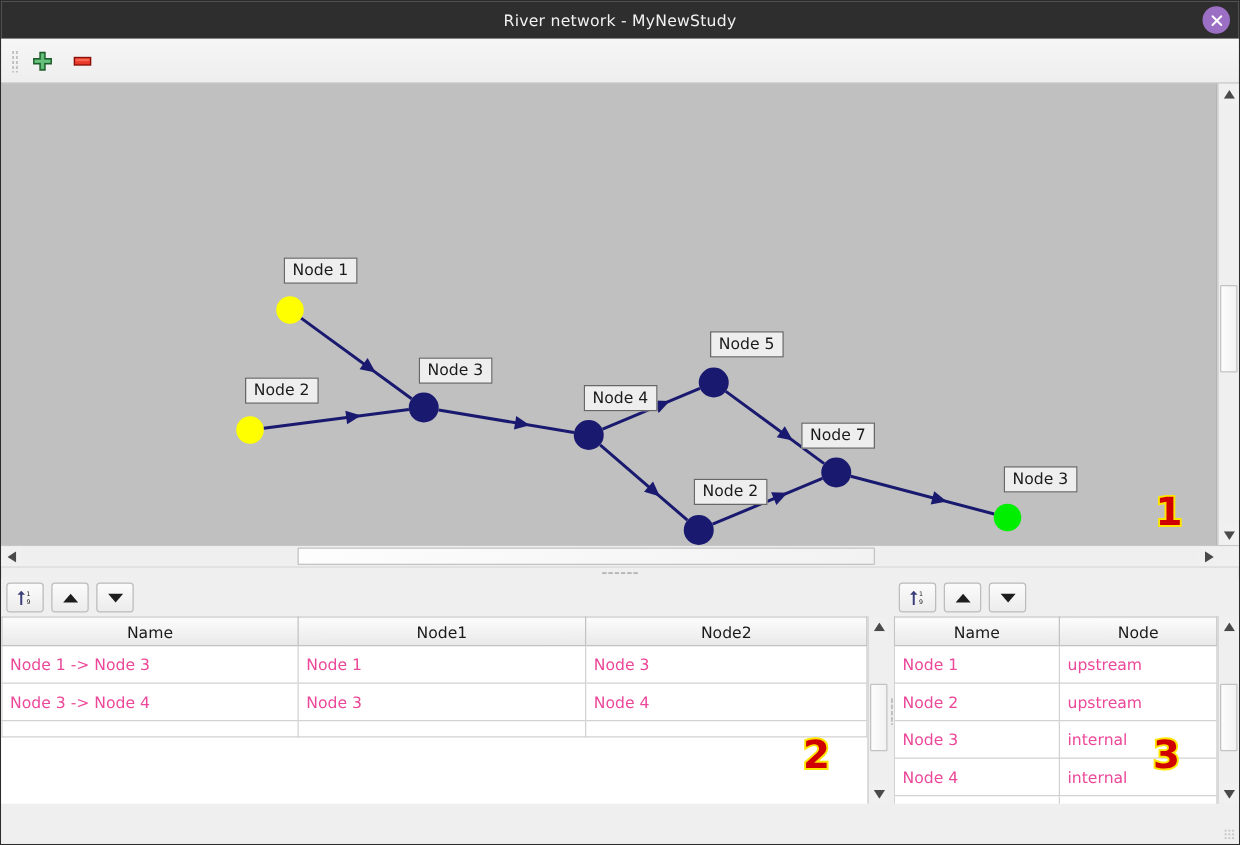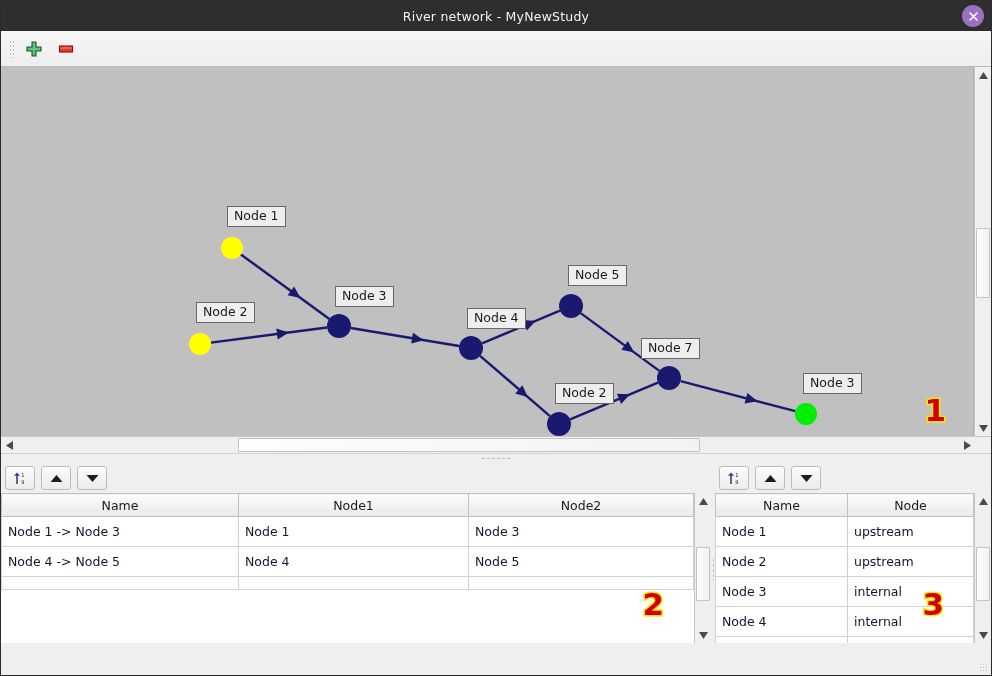--- a/index.html
+++ b/index.html
@@ -197,21 +197,21 @@
     height: 22px;
     padding: 0;
     text-align: center;
   }
   table.grid th:first-child { border-left: 1px solid #c2c2c2; margin-left: 36px; }
   table.grid td {
     border: 1px solid #d2d2d2;
     border-top: none;
     height: 29px;
     padding: 0 0 0 6px;
-    color: #0f172a;
+    color: #ec4899;
     white-space: nowrap;
     overflow: hidden;
   }
   table.grid tr.filler td { height: 12px; }
   .tbl-wrap { position: relative; flex: 1; min-height: 0; overflow: hidden; background:#fff; }
   .pane-footer { height: 32px; background: #efefef; }
   .corner-grip {
     position: absolute; right: 3px; bottom: 3px;
     width: 9px; height: 9px;
     background-image: radial-gradient(#c5c5c5 45%, transparent 46%);
@@ -367,23 +367,23 @@
                   <th>Node2</th>
                 </tr>
               </thead>
               <tbody>
                 <tr>
                   <td>Node 1 -&gt; Node 3</td>
                   <td>Node 1</td>
                   <td>Node 3</td>
                 </tr>
                 <tr>
-                  <td>Node 4 -&gt; Node 5</td>
+                  <td>Node 3 -&gt; Node 4</td>
+                  <td>Node 3</td>
                   <td>Node 4</td>
-                  <td>Node 5</td>
                 </tr>
                 <tr class="filler">
                   <td></td>
                   <td></td>
                   <td></td>
                 </tr>
               </tbody>
             </table>
           <span class="marker-num" style="right:30px; top:96px;">2</span>
         </div>

